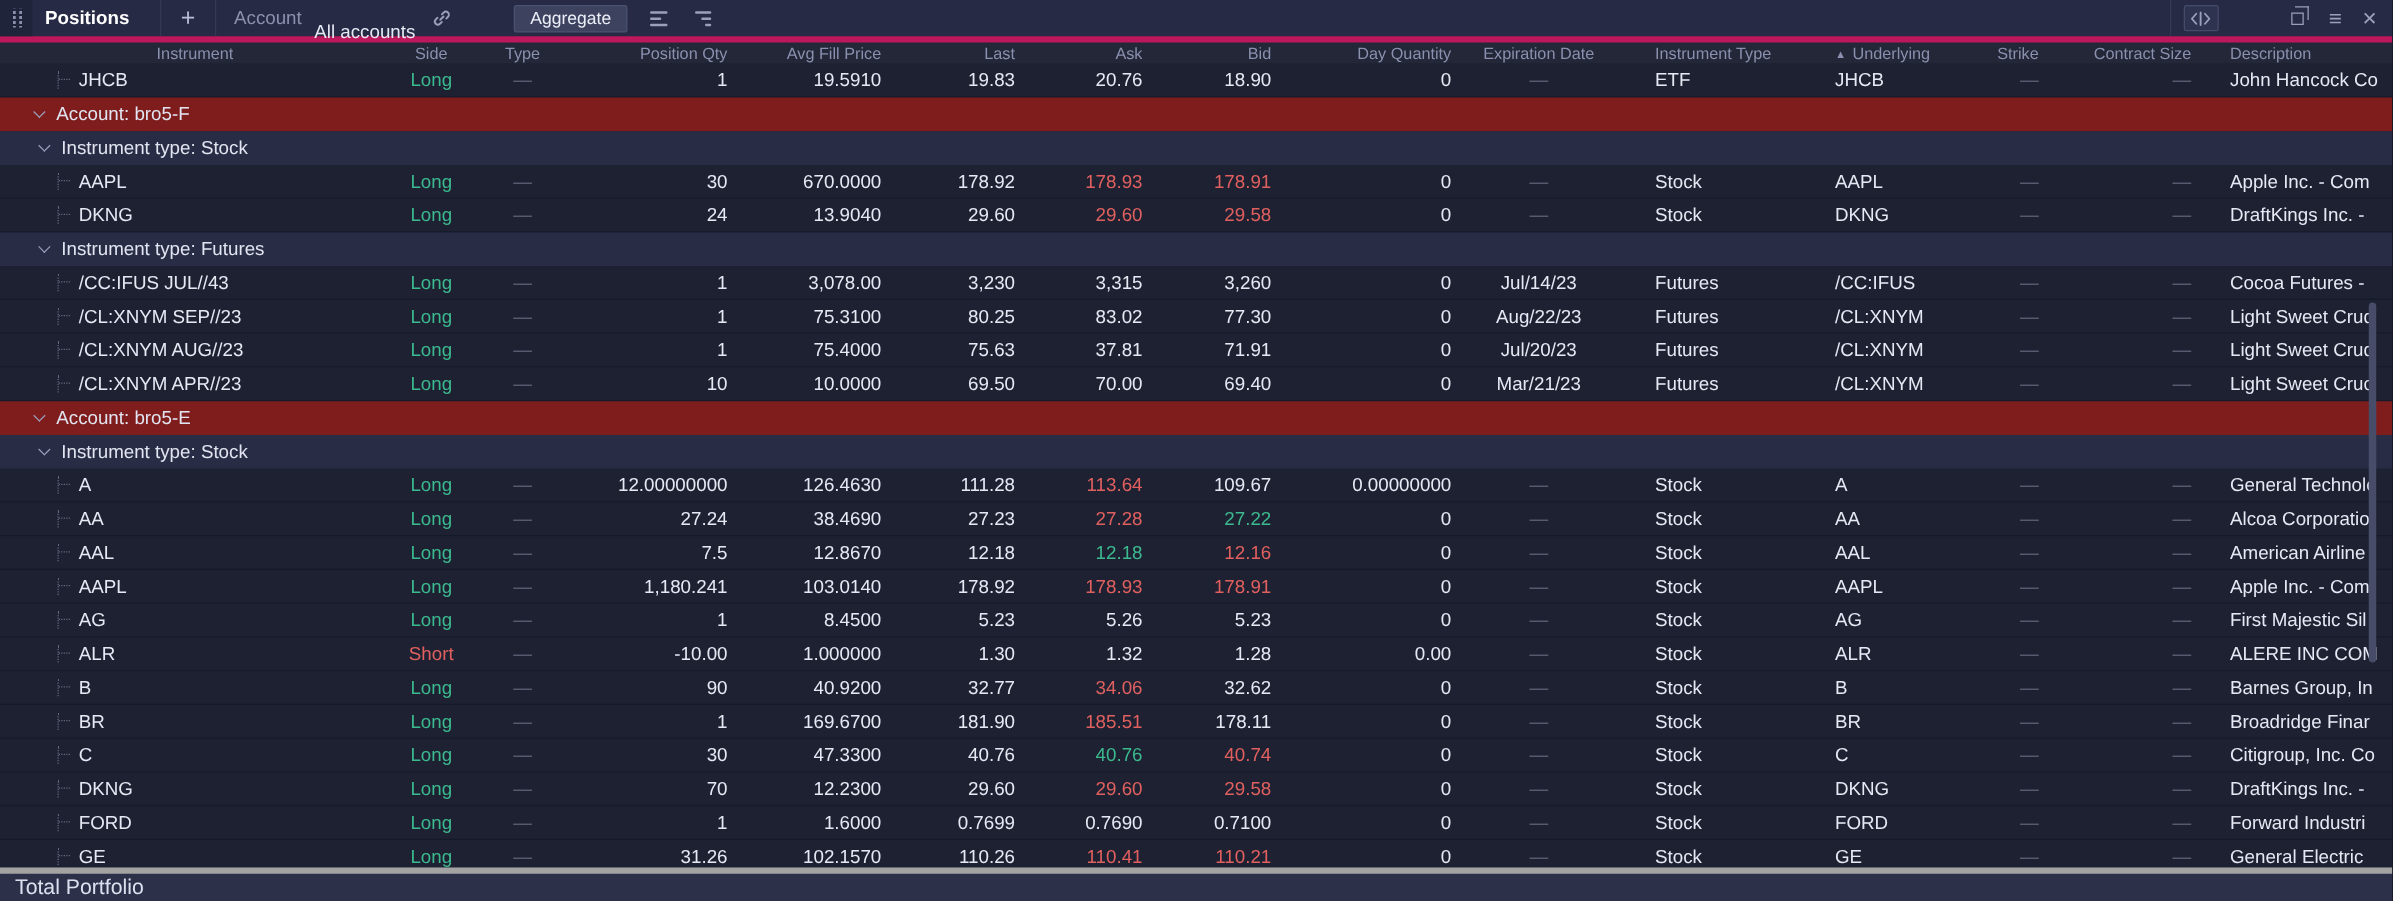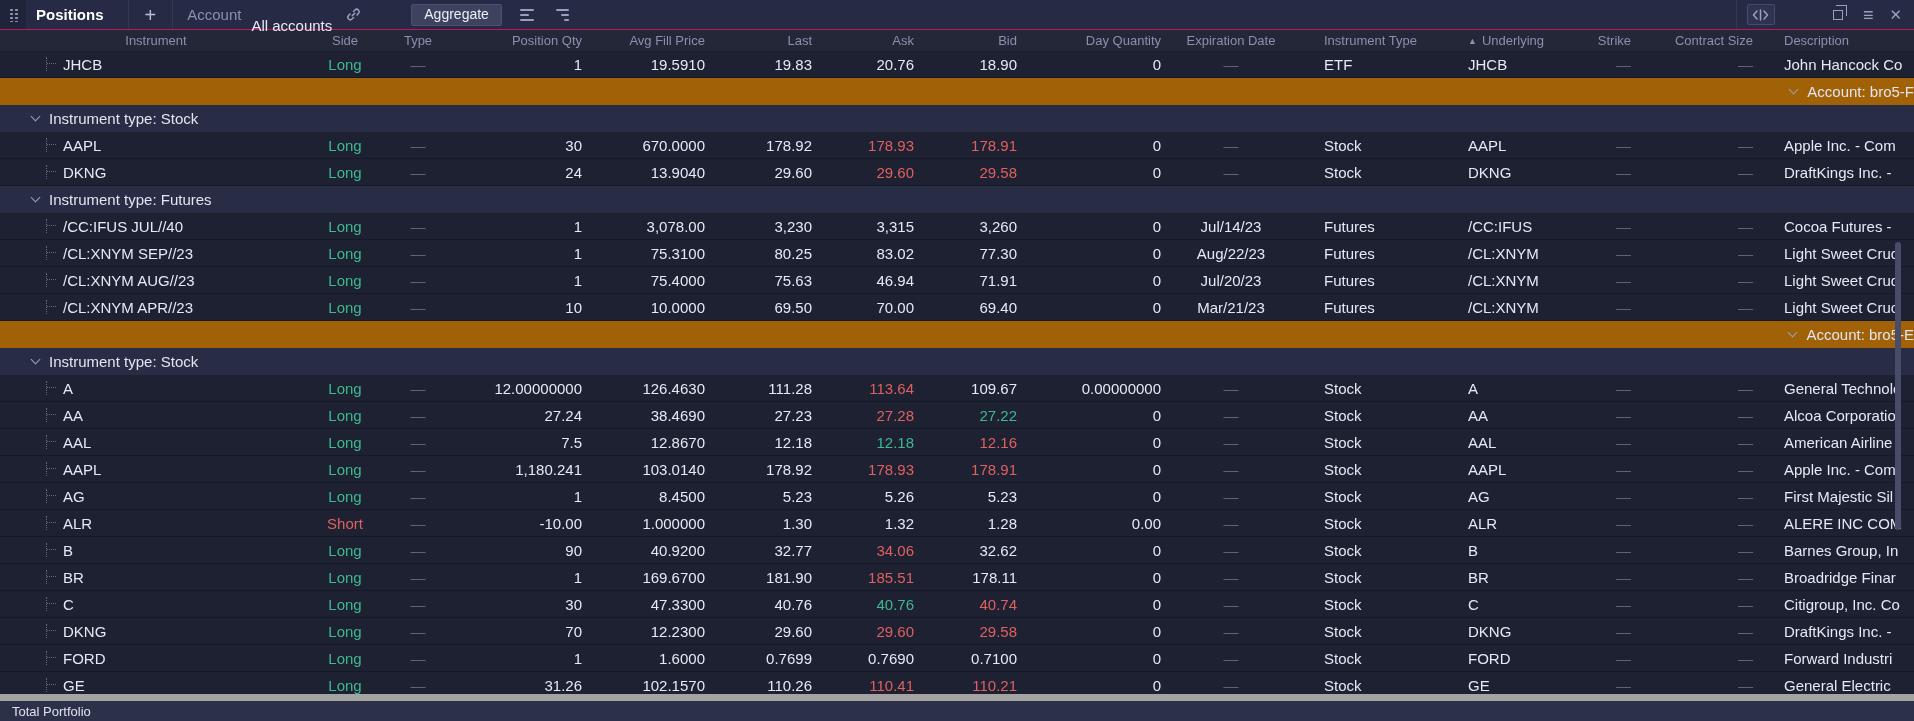--- a/index.html
+++ b/index.html
@@ -43,51 +43,51 @@
   }
   .copyicon { width:10px; height:10px; border:1.5px solid #9aa0bc; position:relative; margin-left:48px; }
   .copyicon::before { content:''; position:absolute; left:2.5px; top:-6px; width:10px; height:10px; border:1.5px solid #9aa0bc; border-left:none; border-bottom:none; }
   .menuicon { font-size:18px; color:#9aa0bc; margin-left:20px; line-height:20px; }
   .closeicon { font-size:15px; color:#9aa0bc; margin:0 12px 0 16px; }
   
   .cols {
     display:grid;
     grid-template-columns:312px 66px 80px 124px 123px 107px 102px 103px 144px 140px 140px 120px 100px 107px 1fr;
   }
-  .hdr { height:22px; background:#232738; border-top:1px solid #be185d; color:#8a90ae; font-size:13px; }
+  .hdr { height:22px; background:#232738; border-top:5px solid #be185d; color:#8a90ae; font-size:13px; }
   .hcell { display:flex; align-items:center; white-space:nowrap; overflow:hidden; }
   .cell  { display:flex; align-items:center; white-space:nowrap; overflow:hidden; font-size:15px; }
   .ac { justify-content:center; }
   .ar { justify-content:flex-end; }
   .al { justify-content:flex-start; }
   .pad-itype { padding-left:23px; }
   .pad-und   { padding-left:27px; }
   .pad-strike{ padding-right:30px; }
   .pad-contr { padding-right:15px; }
   .pad-desc  { padding-left:16px; }
   .sortarrow { font-size:9px; margin-right:5px; color:#8a90ae; }
   
   .body { height:643px; overflow:hidden; background:#1d2132; }
   .row { height:27px; background:#1d2132; border-bottom:1px solid rgba(10,13,24,0.35); }
   .row .inst { padding-left:46px; gap:7px; color:#e6e9f4; }
   .tree { width:10px; height:14px; border-left:1px dotted #626880; position:relative; flex:0 0 auto; }
   .tree::after { content:''; position:absolute; left:0; top:6px; width:9px; border-top:1px dotted #626880; }
   .grow { height:27px; display:flex; align-items:center; font-size:15px; color:#e2e5f1; }
-  .grow.account { background:#a16207; padding-left:28px;justify-content:flex-end; }
+  .grow.account { background:#7f1d1d; padding-left:28px; }
   .grow.itype   { background:#282c44; padding-left:32px;text-align:center; }
   .chev { width:7px; height:7px; border-right:1.5px solid #9aa0bc; border-bottom:1.5px solid #9aa0bc;
           transform:rotate(45deg); margin-right:10px; margin-top:-4px; flex:0 0 auto; }
   .v-red   { color:#e0605f; }
   .v-green { color:#3cb98e; }
   .dash    { color:#5d6378; }
   .side-long  { color:#3cb98e; }
   .side-short { color:#e0605f; }
   
-  .footer { height:27px; background:#2c3049; border-top:7px solid #a3a3a3; display:flex; align-items:center;
-            padding-left:12px; font-size:13px; color:#dde1ef; }
+  .footer { height:27px; background:#2c3049; border-top:5px solid #a3a3a3; display:flex; align-items:center;
+            padding-left:12px; font-size:17px; color:#dde1ef; }
   
   .sb-thumb { position:absolute; right:13px; top:242px; width:6px; height:288px; background:#474d68; border-radius:3px; z-index:5; }
   svg.stroke { stroke:#9aa0bc; fill:none; stroke-width:1.5; stroke-linecap:round; stroke-linejoin:round; }
 </style>
 </head>
 <body>
 
 <div class="app">
 
   <div class="toolbar">
@@ -334,21 +334,21 @@
           <span>DraftKings Inc. -</span>
         </div>
       </div>
       <div class="grow itype">
         <span class="chev"></span>
         <span>Instrument type: Futures</span>
       </div>
       <div class="row cols">
         <div class="cell al inst">
           <span class="tree"></span>
-          <span>/CC:IFUS JUL//40</span>
+          <span>/CC:IFUS JUL//43</span>
         </div>
         <div class="cell ac side-long">
           <span>Long</span>
         </div>
         <div class="cell ac dash">
           <span>—</span>
         </div>
         <div class="cell ar">
           <span>1</span>
         </div>
@@ -448,21 +448,21 @@
         <div class="cell ar">
           <span>1</span>
         </div>
         <div class="cell ar">
           <span>75.4000</span>
         </div>
         <div class="cell ar">
           <span>75.63</span>
         </div>
         <div class="cell ar">
-          <span>46.94</span>
+          <span>37.81</span>
         </div>
         <div class="cell ar">
           <span>71.91</span>
         </div>
         <div class="cell ar">
           <span>0</span>
         </div>
         <div class="cell ac">
           <span>Jul/20/23</span>
         </div>

